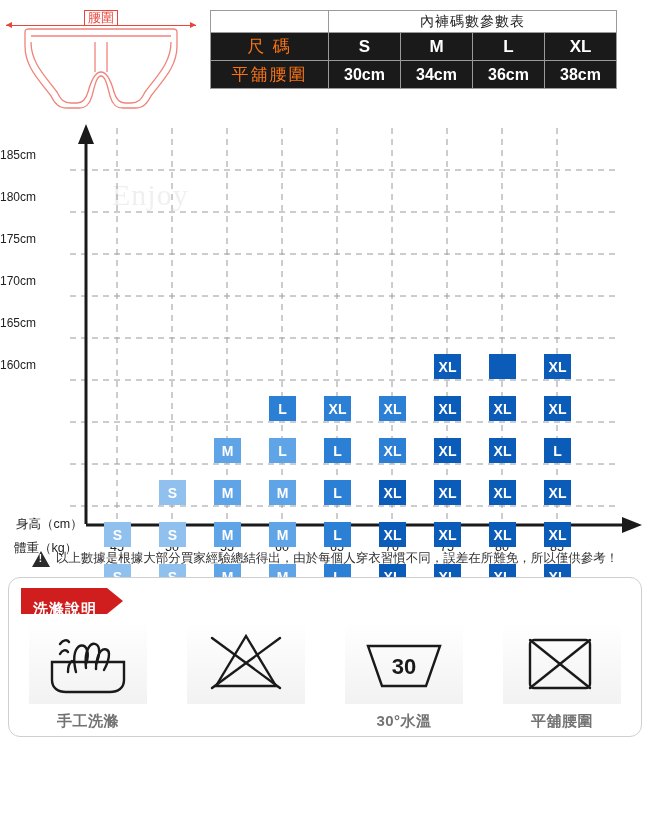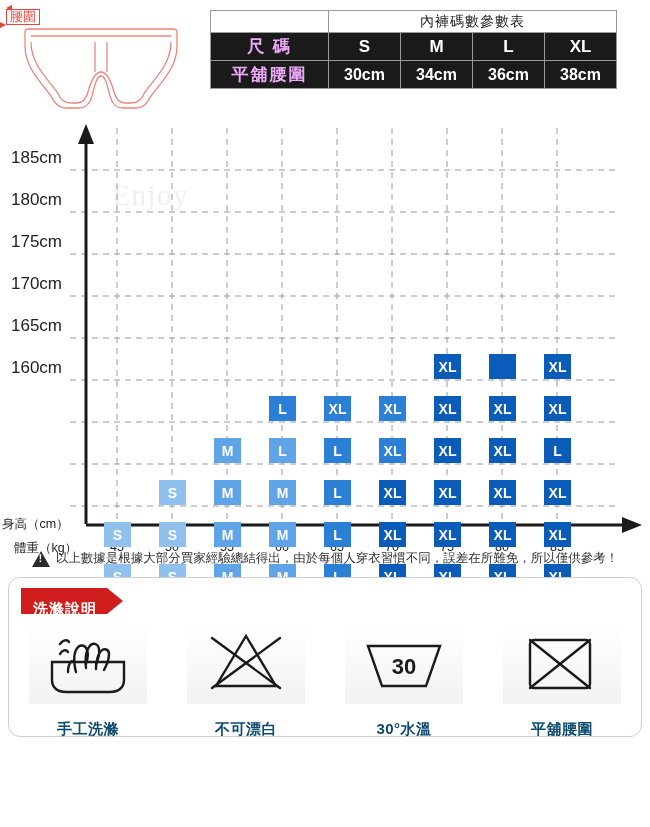--- a/index.html
+++ b/index.html
@@ -21,25 +21,24 @@
   }
 
   
   .garment-box {
     width: 190px;
     margin-left: 6px;
     position: relative;
   }
   .waist-label-row {
     display: flex;
-    align-items: flex-start;
+    align-items: flex-end;
     justify-content: center;
     height: 18px;
     position: relative;
-    flex-direction: column;
   }
   .waist-arrow-left, .waist-arrow-right {
     height: 1px; background: #e8463c; flex: 1 1 auto; position: relative;
   }
   .waist-arrow-left::before {
     content:""; position:absolute; left:0; top:-3px;
     border-top:3.5px solid transparent; border-bottom:3.5px solid transparent;
     border-right:6px solid #e8463c;
   }
   .waist-arrow-right::after {
@@ -67,21 +66,21 @@
     text-align: center;
     vertical-align: middle;
   }
   .st-title {
     font-size: 14px;
     height: 22px;
     color: #222;
     letter-spacing: 1px;
   }
   .st-label {
-    background: #1a1a1a; color:#f0abfc; font-size: 17px; font-weight: bold;
+    background: #1a1a1a; color:#f97316; font-size: 17px; font-weight: normal;
     width: 118px; height: 28px; letter-spacing: 2px;
   }
   .st-head {
     background: #1a1a1a; color:#fff; font-size: 17px; font-weight: bold;
     width: 72px; height: 28px;
   }
   .st-val {
     background: #1a1a1a; color:#fff; font-size: 16px; font-weight: bold;
     height: 28px;
   }
@@ -112,23 +111,22 @@
     font-size: 30px;
     color: #c9c9c9;
     margin-left: 36px;
     margin-top: -8px;
   }
 
   .grid-svg { position:absolute; left:0; top:0; }
 
   .ylabel-tick {
     position: absolute;
-    font-size: 17px;
+    font-size: 12px;
     color: #222;
-    text-align: right;
     width: 62px;
   }
   .xlabel-tick {
     position: absolute;
     font-size: 12.5px;
     color: #222;
     text-align: center;
     width: 30px;
   }
   .axis-name {
@@ -219,22 +217,22 @@
   }
   .care-item { width: 118px; text-align: center; }
   .care-icon-box {
     height: 82px;
     display: flex; align-items: center; justify-content: center;
     background: linear-gradient(to bottom, #ffffff 0%, #f2f2f2 100%);
   }
   .care-label {
     font-size: 15px;
     font-weight: bold;
-    color: #0c4a6e;
-    margin-top: 16px;
+    color: #737373;
+    margin-top: 8px;
     letter-spacing: .5px;
   }
 </style>
 </head>
 <body>
 
 <div class="top-row">
 
   <div class="garment-box">
     <div class="waist-label-row">
@@ -328,21 +326,21 @@
     </g>
   </svg>
 
   <div class="ylabel-tick" style="left:0px; top:240px;">160cm</div>
   <div class="ylabel-tick" style="left:0px; top:198px;">165cm</div>
   <div class="ylabel-tick" style="left:0px; top:156px;">170cm</div>
   <div class="ylabel-tick" style="left:0px; top:114px;">175cm</div>
   <div class="ylabel-tick" style="left:0px; top:72px;">180cm</div>
   <div class="ylabel-tick" style="left:0px; top:30px;">185cm</div>
 
-  <div class="axis-name" style="left:2px; top:398px;">身高（cm）</div>
+  <div class="axis-name" style="left:16px; top:398px;">身高（cm）</div>
   <div class="axis-name" style="left:14px; top:422px;">體重（kg）</div>
 
   <div class="xlabel-tick" style="left:102px; top:422px;">45</div>
   <div class="xlabel-tick" style="left:157px; top:422px;">50</div>
   <div class="xlabel-tick" style="left:212px; top:422px;">55</div>
   <div class="xlabel-tick" style="left:267px; top:422px;">60</div>
   <div class="xlabel-tick" style="left:322px; top:422px;">65</div>
   <div class="xlabel-tick" style="left:377px; top:422px;">70</div>
   <div class="xlabel-tick" style="left:432px; top:422px;">75</div>
   <div class="xlabel-tick" style="left:487px; top:422px;">80</div>
@@ -431,21 +429,20 @@
     <div class="care-item">
       <div class="care-icon-box">
         <svg width="84" height="70" viewBox="0 0 84 70">
           <g fill="none" stroke="#1a1a1a" stroke-width="2.4" stroke-linecap="round">
             <path d="M42 8 L72 58 L12 58 Z"></path>
             <path d="M8 10 L76 60"></path>
             <path d="M76 10 L8 60"></path>
           </g>
         </svg>
       </div>
-      <div class="care-label">不可漂白</div>
     </div>
 
     <div class="care-item">
       <div class="care-icon-box">
         <svg width="88" height="70" viewBox="0 0 88 70">
           <g fill="none" stroke="#1a1a1a" stroke-width="2.4" stroke-linecap="round">
             <path d="M8 18 L80 18 L66 58 L22 58 Z"></path>
           </g>
           <text x="44" y="46" text-anchor="middle" font-family="Liberation Sans, sans-serif" font-size="22" font-weight="bold" fill="#1a1a1a">30</text>
         </svg>

